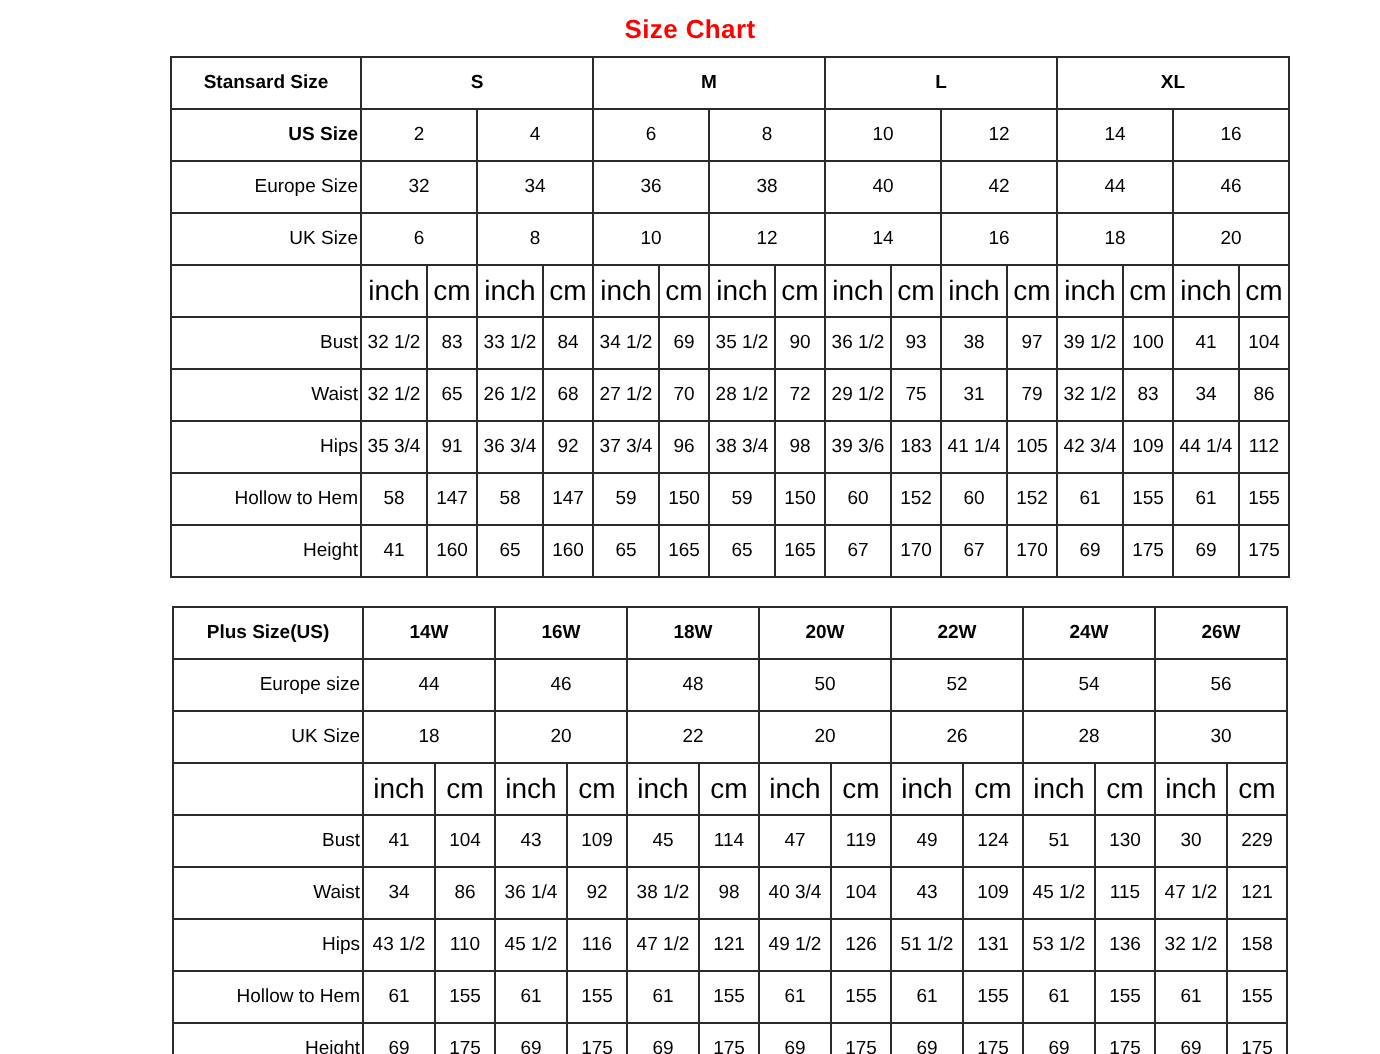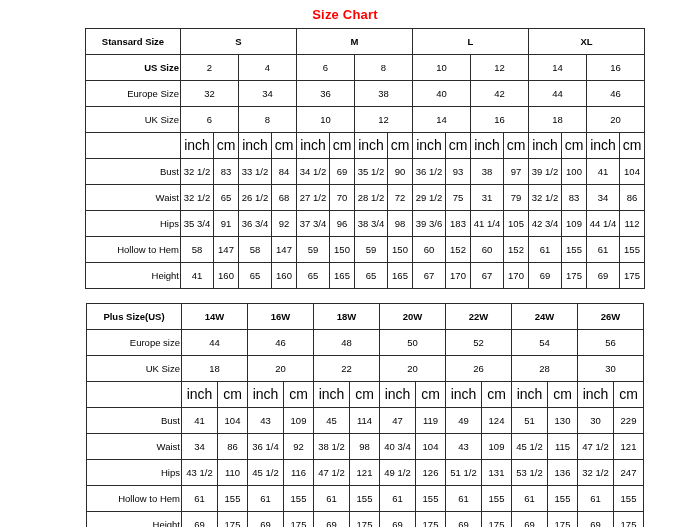--- a/index.html
+++ b/index.html
@@ -370,21 +370,21 @@
           <td>116</td>
           <td>47 1/2</td>
           <td>121</td>
           <td>49 1/2</td>
           <td>126</td>
           <td>51 1/2</td>
           <td>131</td>
           <td>53 1/2</td>
           <td>136</td>
           <td>32 1/2</td>
-          <td>247</td>
+          <td>158</td>
         </tr>
 
         <tr>
           <td class="rowhead">Hollow to Hem</td>
           <td>61</td>
           <td>155</td>
           <td>61</td>
           <td>155</td>
           <td>61</td>
           <td>155</td>

